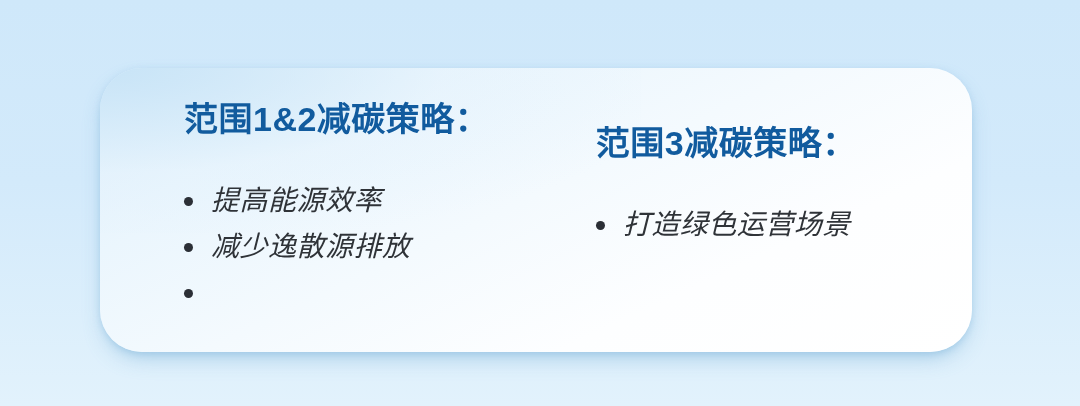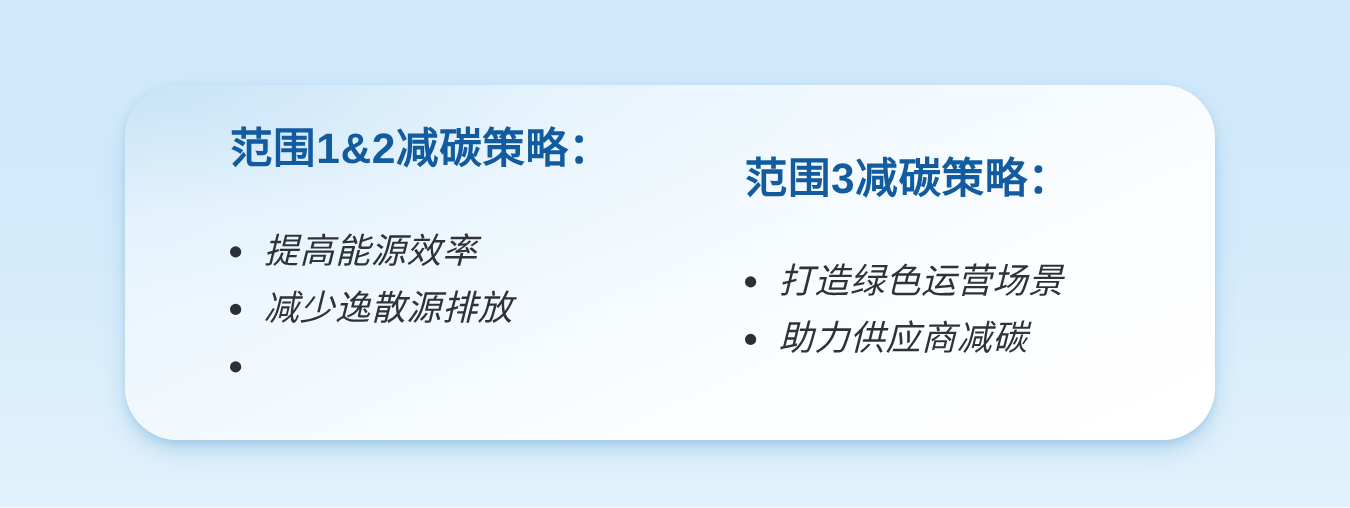--- a/index.html
+++ b/index.html
@@ -145,23 +145,19 @@
       </div>
 
       <div class="column col-right">
         <h2 class="col-heading">范围3减碳策略：</h2>
 
         <ul class="bullet-list">
           <li class="bullet-item">
             <span class="bullet-dot"></span>
             <span class="bullet-text">打造绿色运营场景</span>
           </li>
-          <li class="bullet-item">
-            <span class="bullet-dot"></span>
-            <span class="bullet-text">助力供应商减碳</span>
-          </li>
         </ul>
       </div>
 
     </div>
   </div>
 
 </div>
 
 </body></html>

